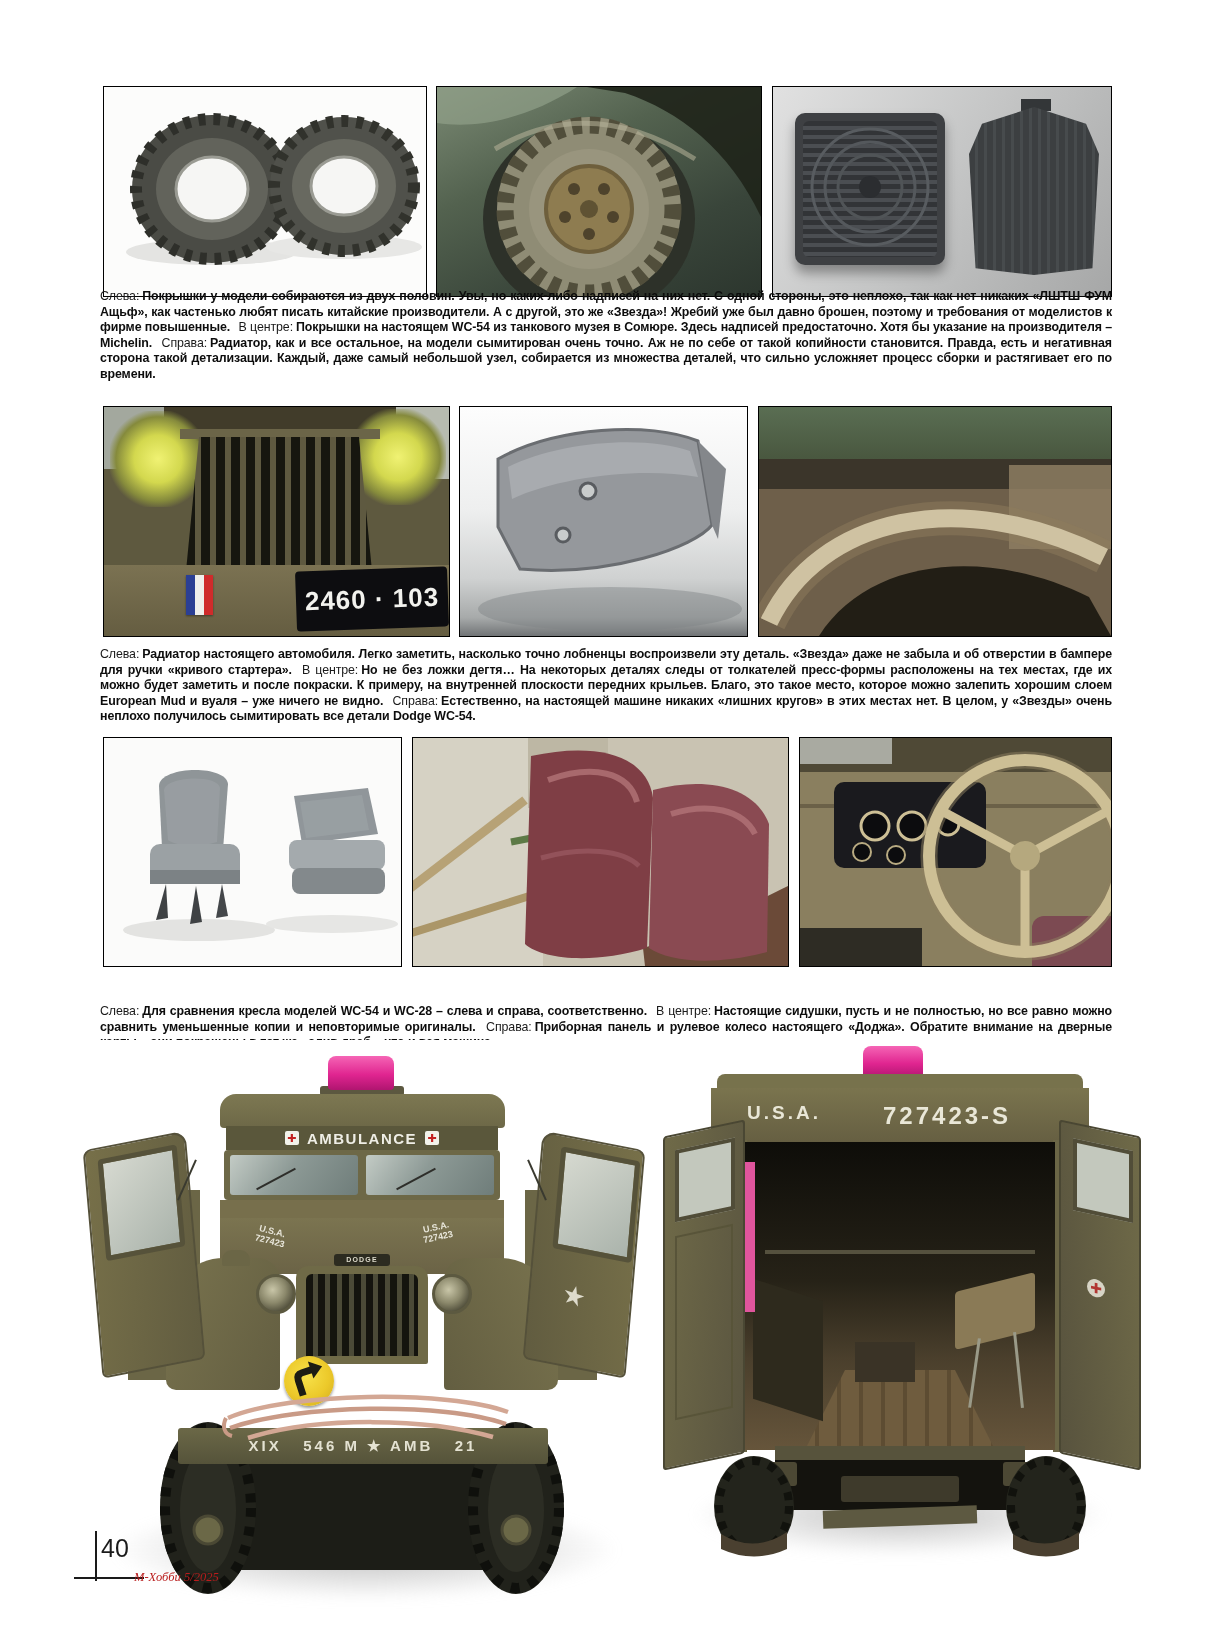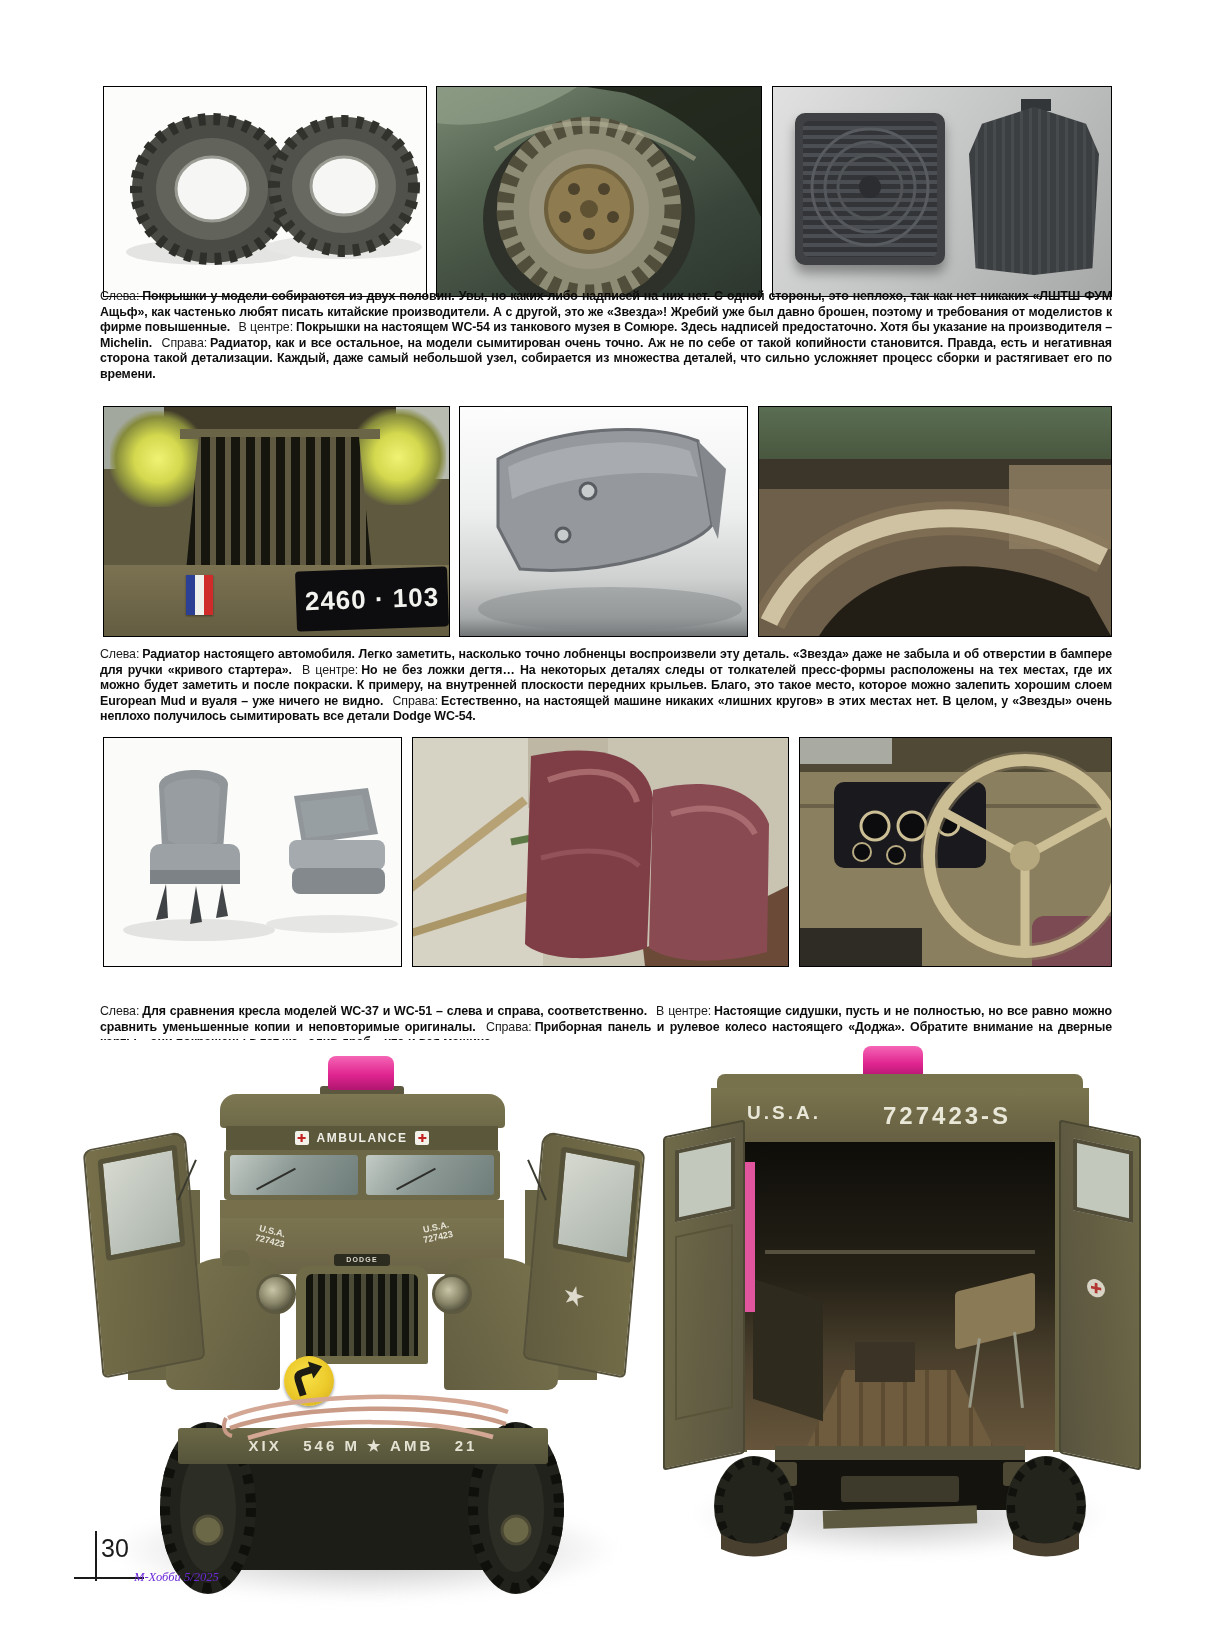--- a/index.html
+++ b/index.html
@@ -175,21 +175,21 @@
       <circle cx="225" cy="118" r="96" fill="none" stroke="#8d8060" stroke-width="17" opacity="0.5"></circle>
       <circle cx="225" cy="118" r="96" fill="none" stroke="#cdbf95" stroke-width="12"></circle>
       <path d="M225,118 L225,214" stroke="#cdbf95" stroke-width="9"></path>
       <path d="M225,118 L140,72" stroke="#cdbf95" stroke-width="9"></path>
       <path d="M225,118 L310,72" stroke="#cdbf95" stroke-width="9"></path>
       <circle cx="225" cy="118" r="15" fill="#b5a87e"></circle>
     </svg>
   </div>
 
   <div class="cap" style="top:1004px;">
-    <span class="seg"><span class="lbl">Слева:</span><span>Для сравнения кресла моделей WC-37 и WC-51 – слева и справа, соответственно.</span></span>
+    <span class="seg"><span class="lbl">Слева:</span><span>Для сравнения кресла моделей WC-54 и WC-28 – слева и справа, соответственно.</span></span>
     <span class="seg"><span class="lbl">В центре:</span><span>Настоящие сидушки, пусть и не полностью, но все равно можно сравнить уменьшенные копии и неповторимые оригиналы.</span></span>
     <span class="seg"><span class="lbl">Справа:</span><span>Приборная панель и рулевое колесо настоящего «Доджа». Обратите внимание на дверные карты – они покрашены в тот же «олив драб», что и вся машина.</span></span>
   </div>
 
   <div class="abs" style="left:70px;top:1040px;width:585px;height:560px;background:#fff;">
     <div class="abs" style="left:20px;top:455px;width:550px;height:110px;background:radial-gradient(ellipse at center,#bcbcbc 0%,rgba(255,255,255,0) 65%);filter:blur(6px);"></div>
     <div class="abs" style="left:150px;top:400px;width:290px;height:130px;background:#1c1d17;border-radius:20px;"></div>
 
     <svg class="abs" width="100" height="180" style="left:88px;top:378px;">
       <ellipse cx="50" cy="90" rx="48" ry="86" fill="#21221b"></ellipse>
@@ -207,21 +207,21 @@
     <div class="abs" style="left:58px;top:150px;width:72px;height:190px;background:#6b6646;"></div>
     <div class="abs" style="left:455px;top:150px;width:72px;height:190px;background:#6b6646;"></div>
     <span class="abs star" style="left:62px;top:246px;font-size:30px;">★</span>
 
     <div class="abs" style="left:250px;top:46px;width:84px;height:10px;background:#5c5840;border-radius:3px;"></div>
     <div class="abs" style="left:258px;top:16px;width:66px;height:34px;background:linear-gradient(180deg,#f565b5 0%,#e02590 55%,#b01570 100%);border-radius:8px 8px 4px 4px;"></div>
     <div class="abs" style="left:150px;top:54px;width:285px;height:34px;background:linear-gradient(#7d7852,#6d6847);border-radius:16px 16px 4px 4px;"></div>
 
     <div class="abs" style="left:156px;top:86px;width:272px;height:24px;background:#5a573b;display:flex;align-items:center;justify-content:center;gap:8px;">
       <span style="width:14px;height:14px;background:#f2f2ea;color:#c22222;font-size:11px;line-height:14px;text-align:center;border-radius:2px;">✚</span>
-      <span style="color:#efeee6;font-size:12px;font-weight:700;letter-spacing:1.5px;">AMBULANCE</span>
+      <span style="color:#efeee6;font-size:15px;font-weight:700;letter-spacing:1.5px;">AMBULANCE</span>
       <span style="width:14px;height:14px;background:#f2f2ea;color:#c22222;font-size:11px;line-height:14px;text-align:center;border-radius:2px;">✚</span>
     </div>
 
     <div class="abs" style="left:154px;top:110px;width:276px;height:50px;background:#6d6847;border-radius:4px;">
       <div class="abs" style="left:6px;top:5px;width:128px;height:40px;background:linear-gradient(125deg,#c3cbc5 0%,#8d9a96 45%,#6f7d7a 100%);border-radius:3px;"></div>
       <div class="abs" style="left:142px;top:5px;width:128px;height:40px;background:linear-gradient(125deg,#c3cbc5 0%,#8d9a96 45%,#6f7d7a 100%);border-radius:3px;"></div>
       <div class="abs" style="left:30px;top:28px;width:44px;height:2px;background:#2e2e2a;transform:rotate(-28deg);"></div>
       <div class="abs" style="left:170px;top:28px;width:44px;height:2px;background:#2e2e2a;transform:rotate(-28deg);"></div>
     </div>
 
@@ -328,16 +328,16 @@
     </svg>
     <svg class="abs" width="86" height="104" style="left:348px;top:414px;">
       <ellipse cx="43" cy="52" rx="40" ry="50" fill="#23241c"></ellipse>
       <ellipse cx="43" cy="52" rx="35" ry="45" fill="none" stroke="#11120d" stroke-width="8" stroke-dasharray="8 9"></ellipse>
       <path d="M10,80 Q43,100 76,78 L76,95 Q43,110 10,95 Z" fill="#4a4030"></path>
     </svg>
   </div>
 
   <div class="abs" style="left:95px;top:1531px;width:2px;height:50px;background:#1a1a1a;"></div>
   <div class="abs" style="left:74px;top:1577px;width:70px;height:2px;background:#1a1a1a;"></div>
-  <div class="abs" style="left:101px;top:1534px;font-size:25px;color:#1a1a1a;">30</div>
-  <div class="abs" style="left:134px;top:1570px;font-family:'Liberation Serif',serif;font-style:italic;font-size:12.5px;color:#6d28d9;">М-Хобби 5/2025</div>
+  <div class="abs" style="left:101px;top:1534px;font-size:25px;color:#1a1a1a;">40</div>
+  <div class="abs" style="left:134px;top:1570px;font-family:'Liberation Serif',serif;font-style:italic;font-size:12.5px;color:#b91c1c;">М-Хобби 5/2025</div>
 
 </div>
 
 </body></html>

